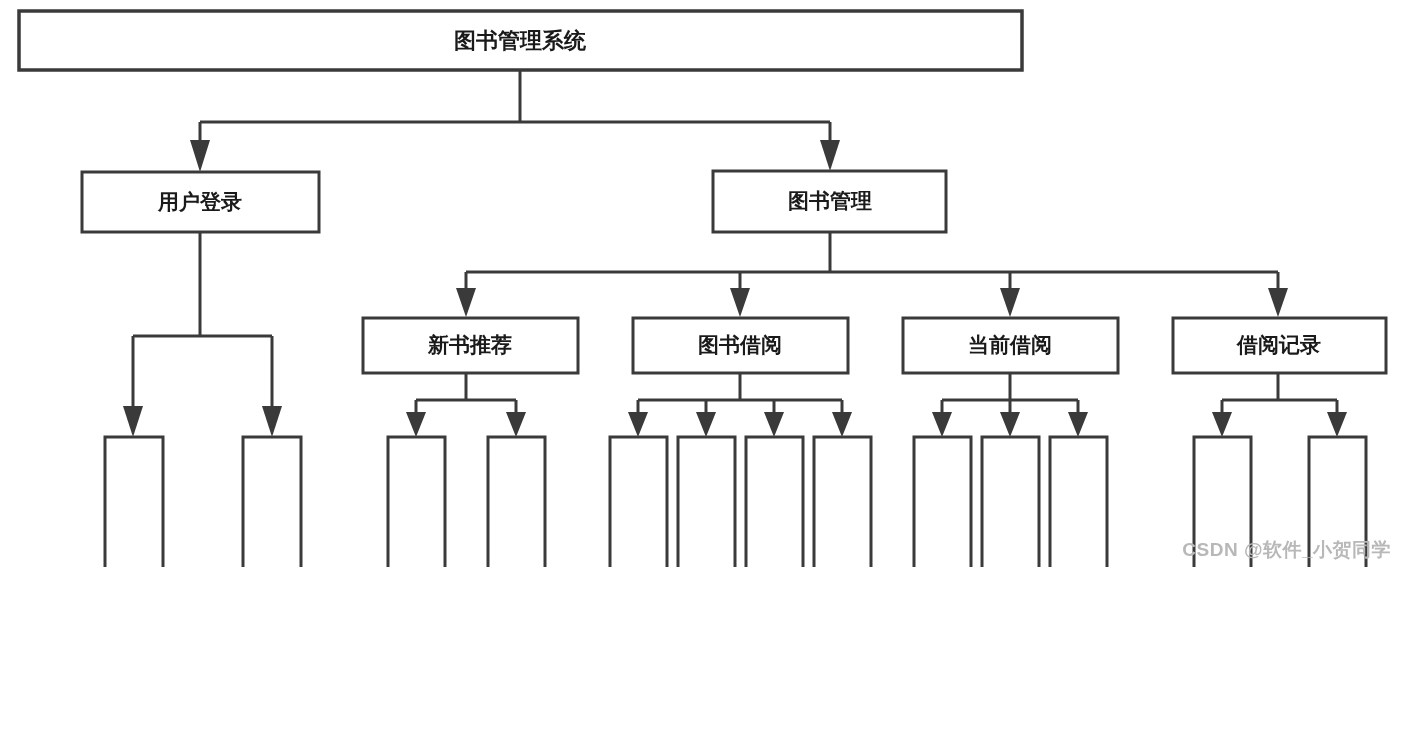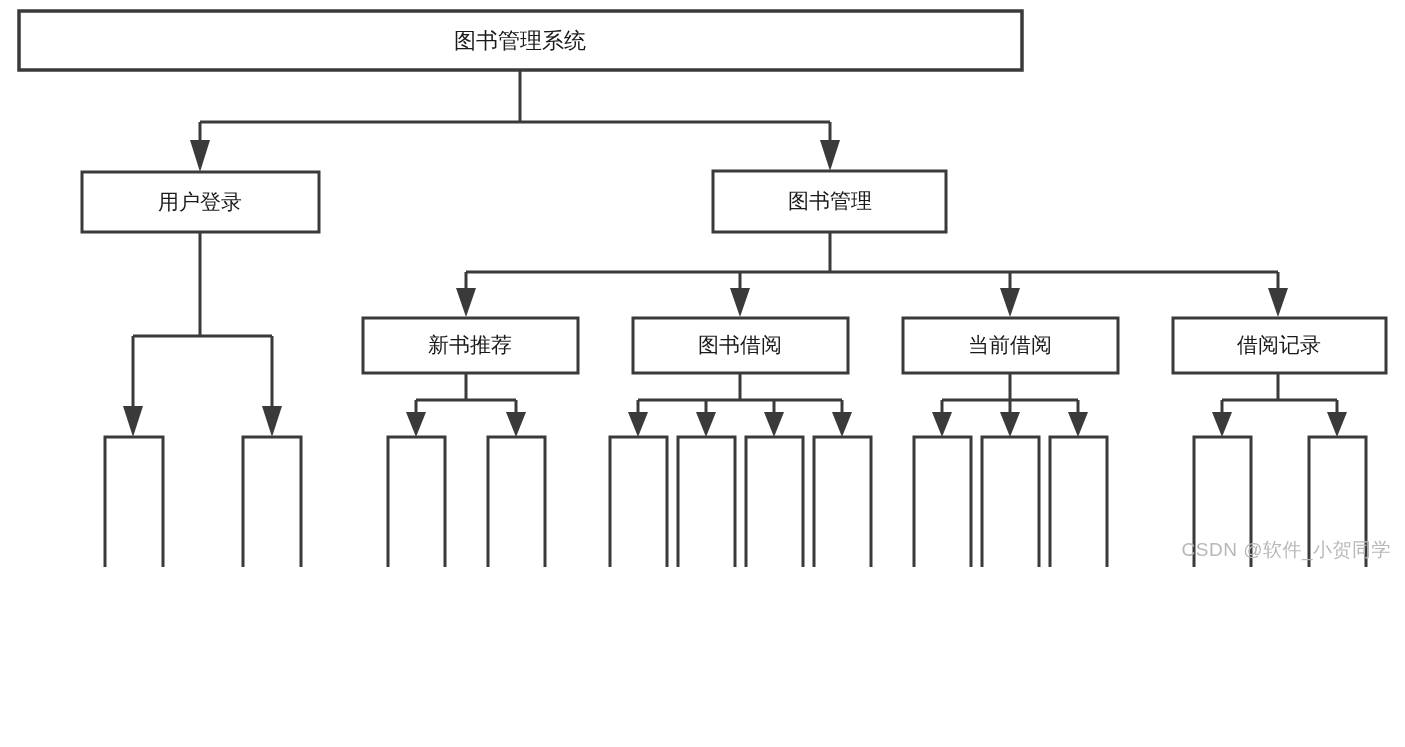--- a/index.html
+++ b/index.html
@@ -10,20 +10,21 @@
   }
   body {
     font-family: "Liberation Sans", "DejaVu Sans", sans-serif;
   }
   #diagram-root {
     position: relative;
     width: 1405px;
     height: 567px;
     background: #ffffff;
     overflow: hidden;
+    font-weight: bold;
   }
   svg#tree-svg {
     position: absolute;
     top: 0;
     left: 0;
     width: 1405px;
     height: 747px;
     display: block;
   }
   .node-box {

